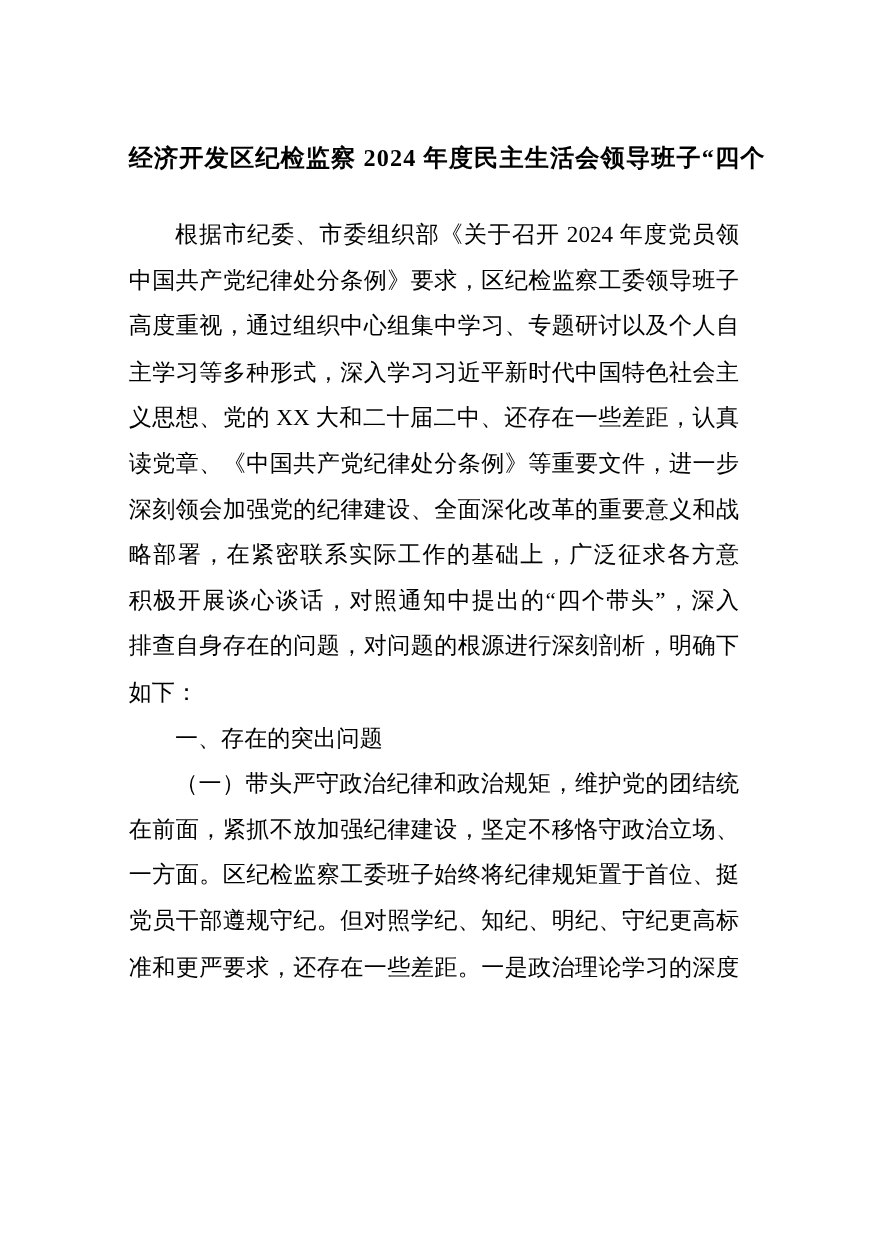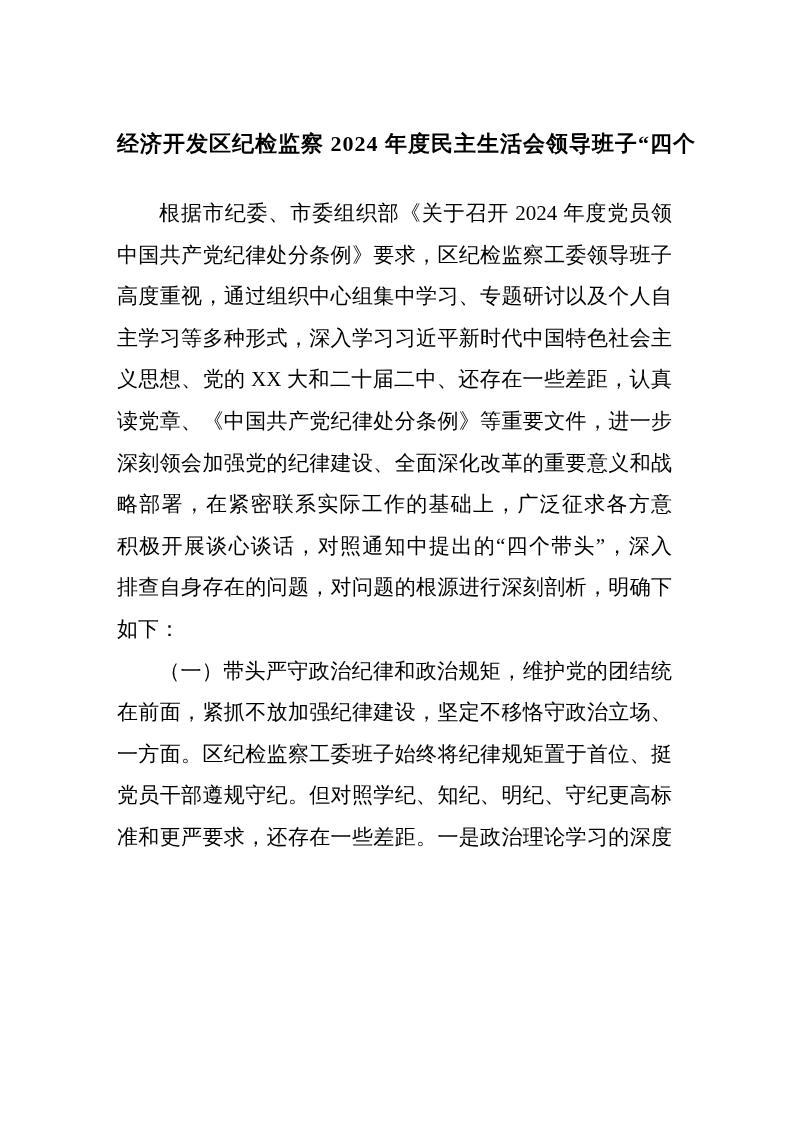--- a/index.html
+++ b/index.html
@@ -69,20 +69,23 @@
         <div class="line">主学习等多种形式，深入学习习近平新时代中国特色社会主</div>
         <div class="line">义思想、党的 XX 大和二十届二中、还存在一些差距，认真研</div>
         <div class="line">读党章、《中国共产党纪律处分条例》等重要文件，进一步</div>
         <div class="line">深刻领会加强党的纪律建设、全面深化改革的重要意义和战</div>
         <div class="line">略部署，在紧密联系实际工作的基础上，广泛征求各方意见，</div>
         <div class="line">积极开展谈心谈话，对照通知中提出的“四个带头”，深入</div>
         <div class="line">排查自身存在的问题，对问题的根源进行深刻剖析，明确下</div>
         <div class="line last-line">如下：</div>
       </div>
       <div class="paragraph">
+        <div class="line first-line last-line">一、存在的突出问题</div>
+      </div>
+      <div class="paragraph">
         <div class="line first-line">（一）带头严守政治纪律和政治规矩，维护党的团结统</div>
         <div class="line">在前面，紧抓不放加强纪律建设，坚定不移恪守政治立场、</div>
         <div class="line">一方面。区纪检监察工委班子始终将纪律规矩置于首位、挺</div>
         <div class="line">党员干部遵规守纪。但对照学纪、知纪、明纪、守纪更高标</div>
         <div class="line">准和更严要求，还存在一些差距。一是政治理论学习的深度</div>
       </div>
     </div>
 </div>
 
 </body></html>

